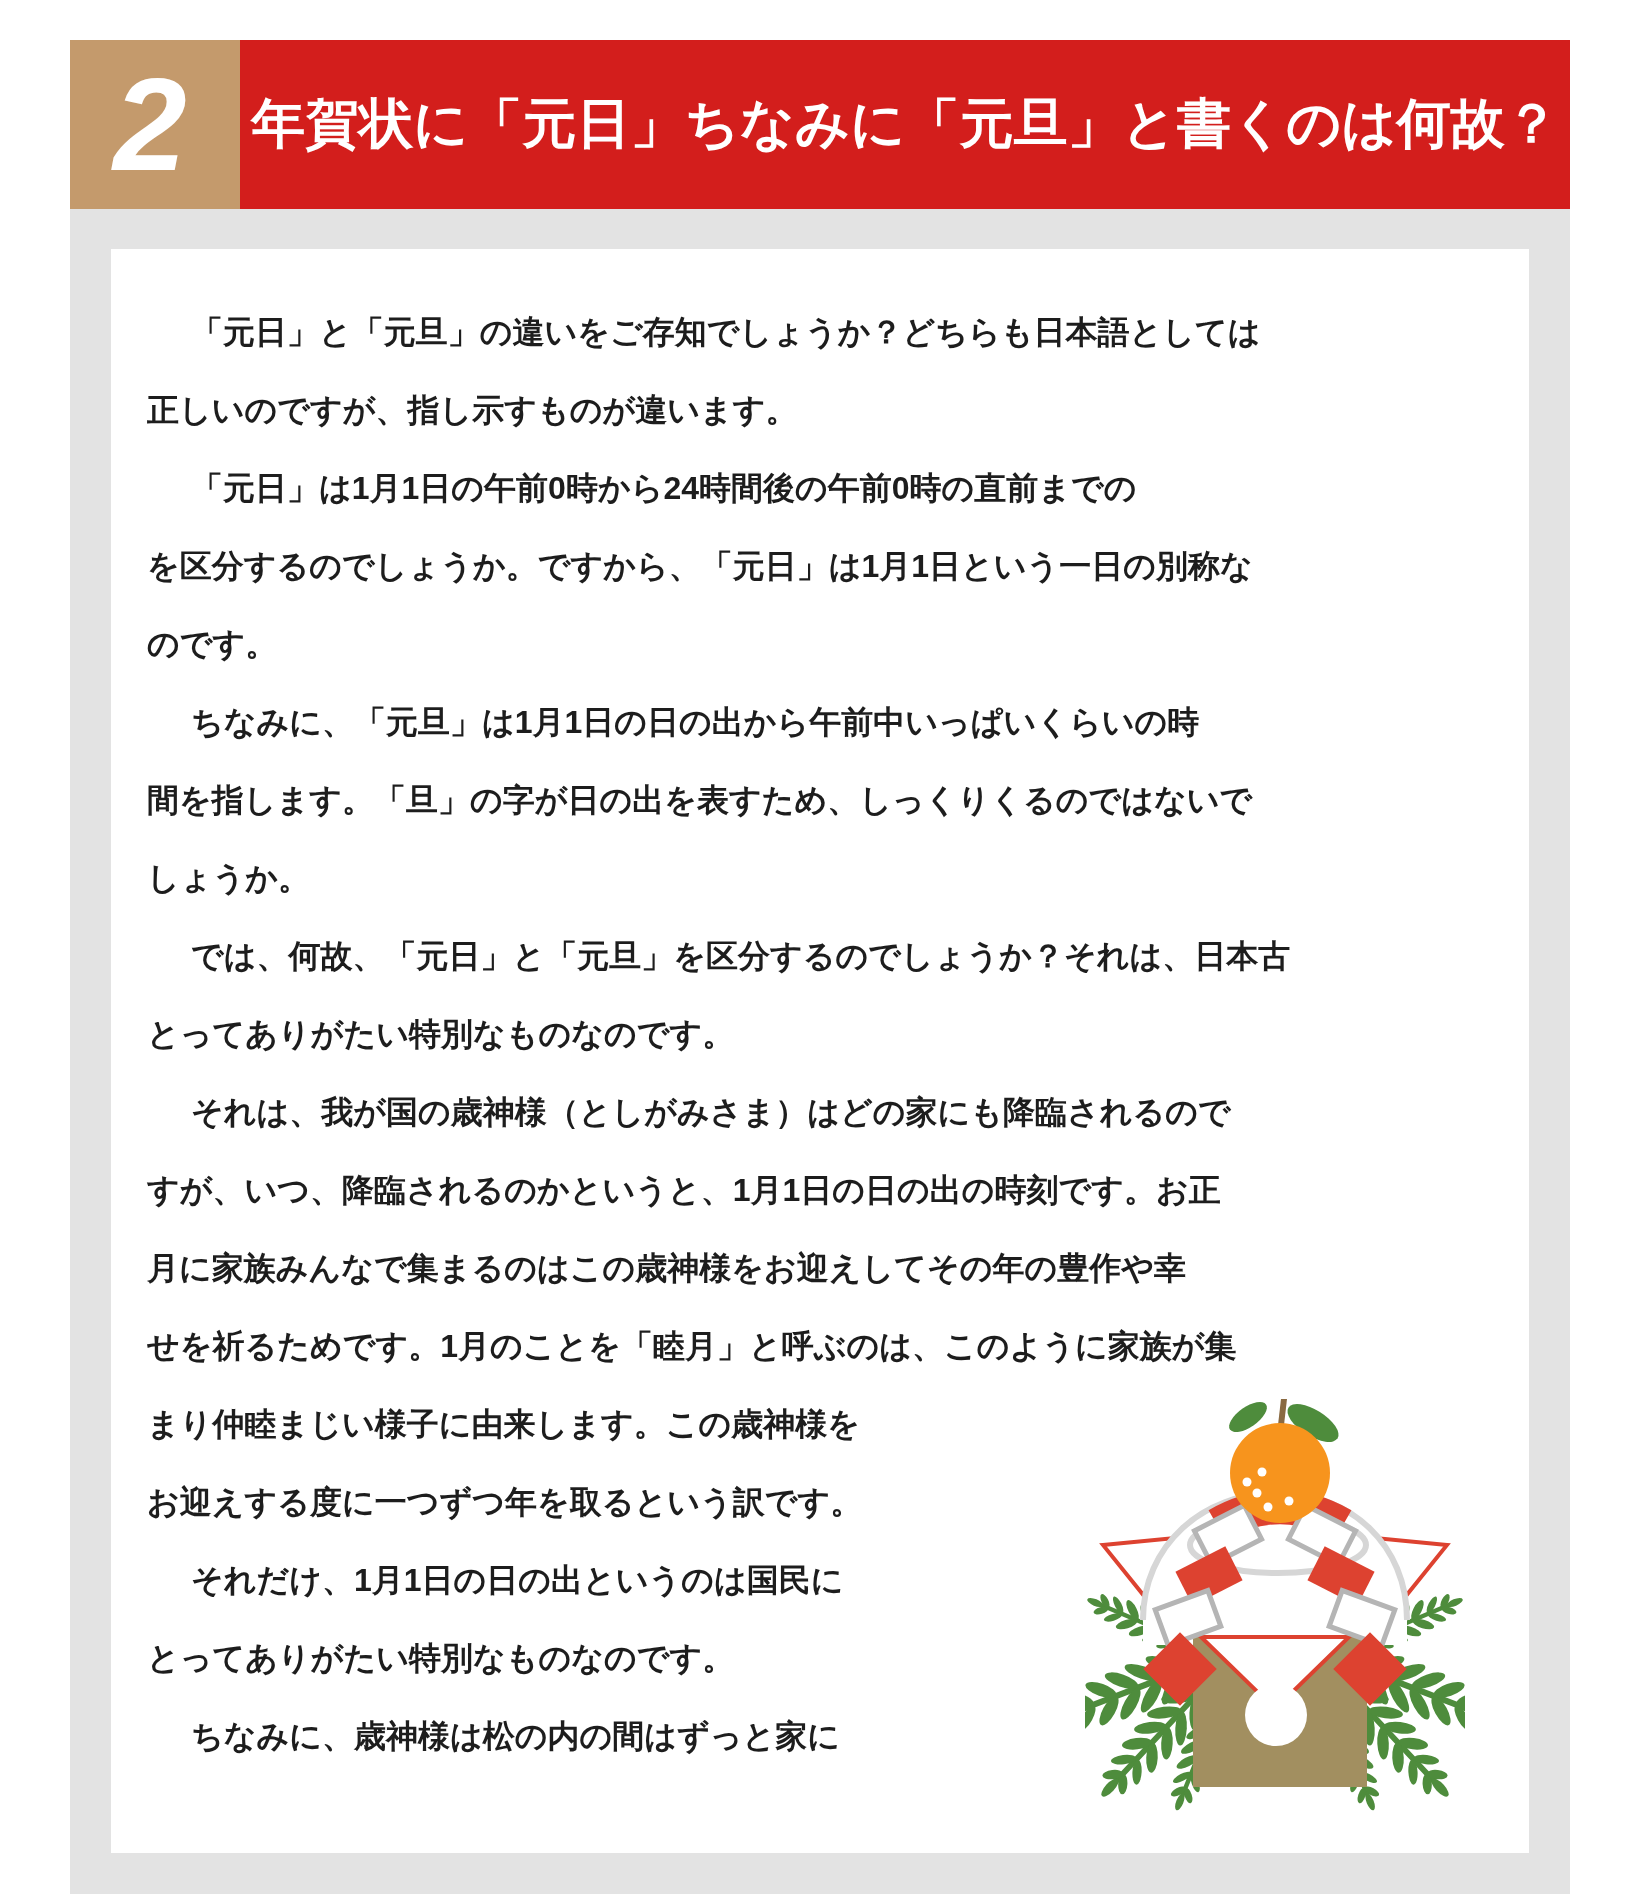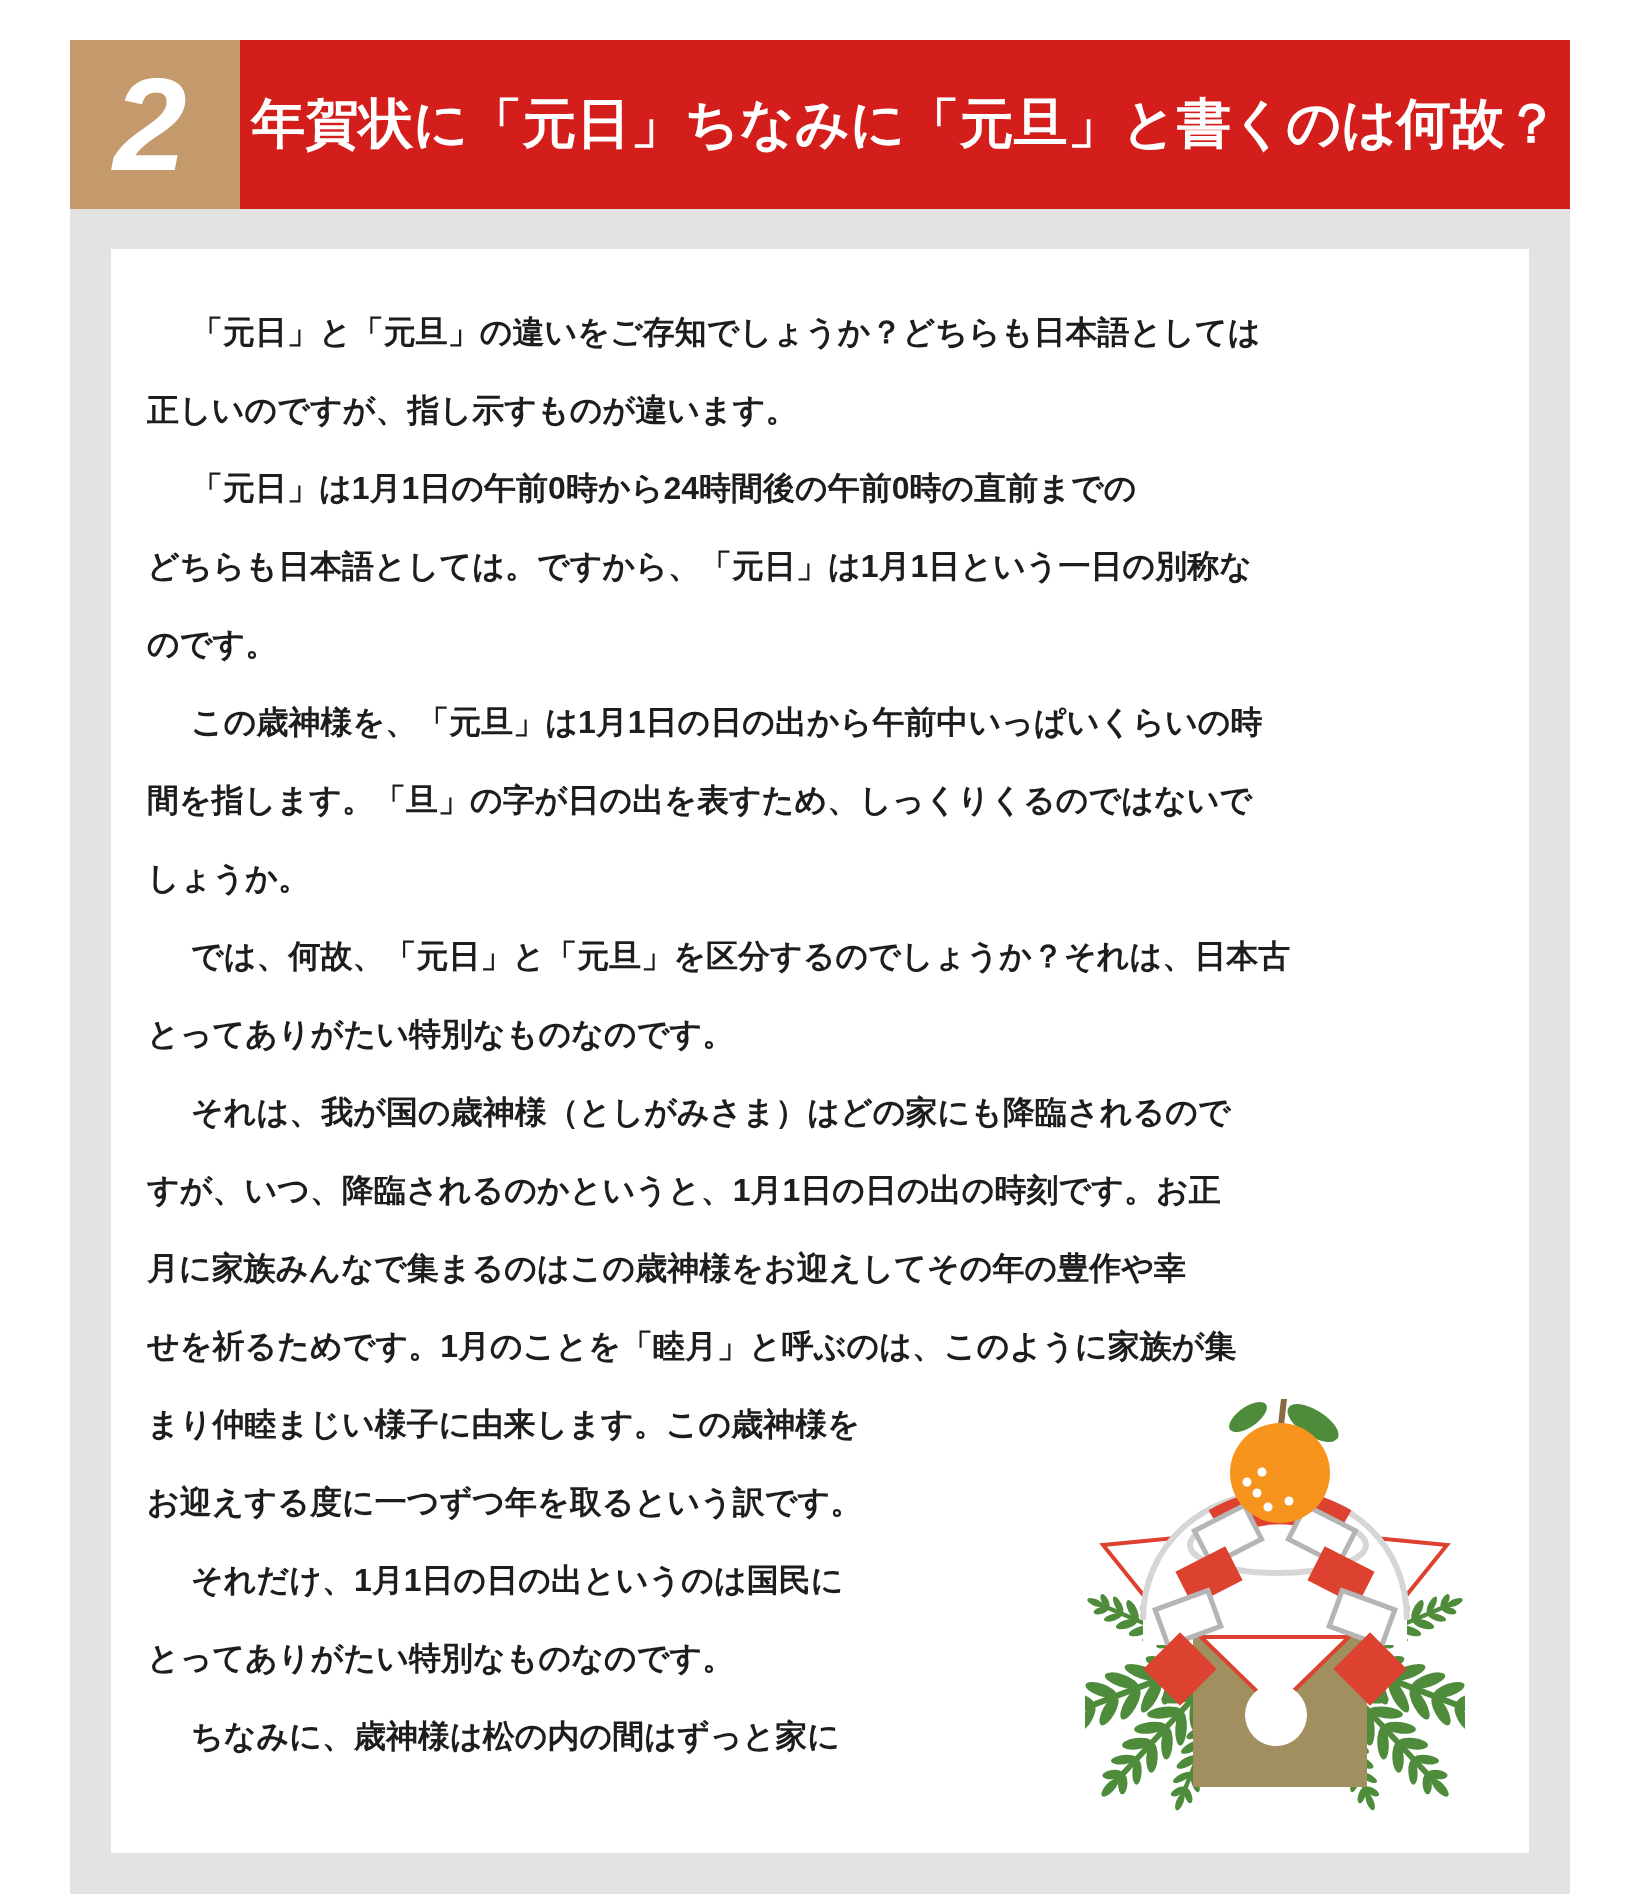--- a/index.html
+++ b/index.html
@@ -55,23 +55,23 @@
 <div class="header">
   <div class="header-number">2</div>
   <div class="header-title">年賀状に「元日」ちなみに「元旦」と書くのは何故？</div>
 </div>
 
 <div class="card">
   <div class="article">
       <div class="line indent">「元日」と「元旦」の違いをご存知でしょうか？どちらも日本語としては</div>
       <div class="line">正しいのですが、指し示すものが違います。</div>
       <div class="line indent">「元日」は1月1日の午前0時から24時間後の午前0時の直前までの</div>
-      <div class="line">どちらも日本語としては。ですから、「元日」は1月1日という一日の別称な</div>
+      <div class="line">を区分するのでしょうか。ですから、「元日」は1月1日という一日の別称な</div>
       <div class="line">のです。</div>
-      <div class="line indent">この歳神様を、「元旦」は1月1日の日の出から午前中いっぱいくらいの時</div>
+      <div class="line indent">ちなみに、「元旦」は1月1日の日の出から午前中いっぱいくらいの時</div>
       <div class="line">間を指します。「旦」の字が日の出を表すため、しっくりくるのではないで</div>
       <div class="line">しょうか。</div>
       <div class="line indent">では、何故、「元日」と「元旦」を区分するのでしょうか？それは、日本古</div>
       <div class="line">とってありがたい特別なものなのです。</div>
       <div class="line indent">それは、我が国の歳神様（としがみさま）はどの家にも降臨されるので</div>
       <div class="line">すが、いつ、降臨されるのかというと、1月1日の日の出の時刻です。お正</div>
       <div class="line">月に家族みんなで集まるのはこの歳神様をお迎えしてその年の豊作や幸</div>
       <div class="line">せを祈るためです。1月のことを「睦月」と呼ぶのは、このように家族が集</div>
       <div class="line">まり仲睦まじい様子に由来します。この歳神様を</div>
       <div class="line">お迎えする度に一つずつ年を取るという訳です。</div>

